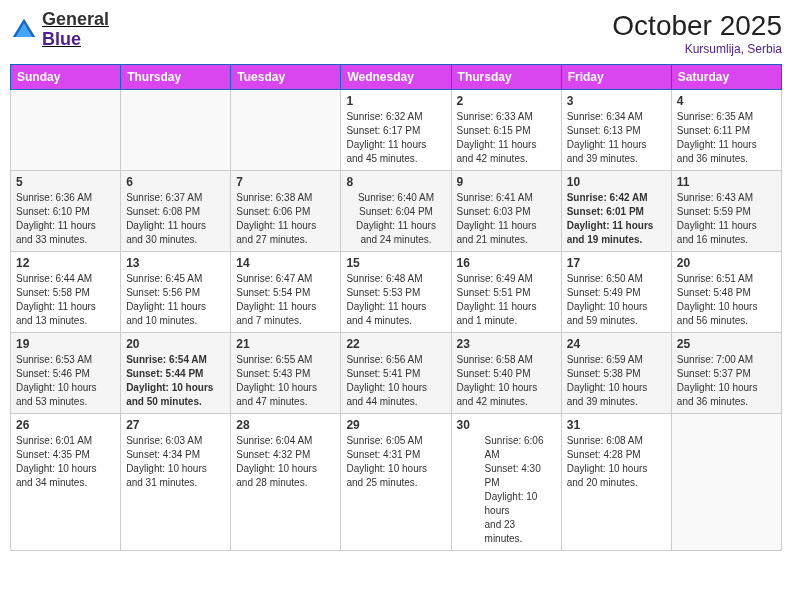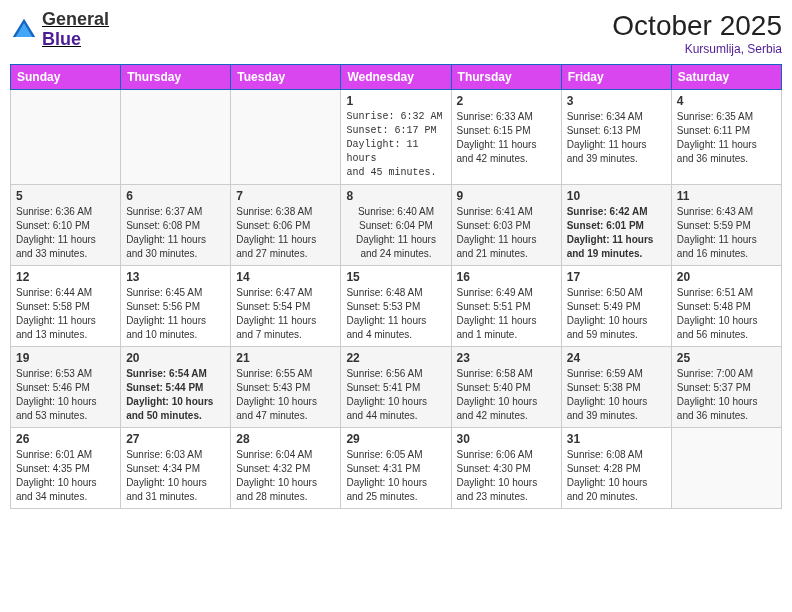--- a/index.html
+++ b/index.html
@@ -128,21 +128,21 @@
         <th>Saturday</th>
       </tr>
     </thead>
     <tbody id="calendar-body">
     <tr>
           <td class="empty"></td>
           <td class="empty"></td>
           <td class="empty"></td>
           <td>
             <span class="day-number">1</span>
-            <div class="day-info" style="white-space: pre-line; font-family: Liberation Mono, monospace;">Sunrise: 6:32 AM
+            <div class="day-info" style="white-space: pre-line;">Sunrise: 6:32 AM
 Sunset: 6:17 PM
 Daylight: 11 hours
 and 45 minutes.</div>
           </td>
           <td>
             <span class="day-number">2</span>
             <div class="day-info" style="white-space: pre-line;">Sunrise: 6:33 AM
 Sunset: 6:15 PM
 Daylight: 11 hours
 and 42 minutes.</div>
@@ -339,21 +339,21 @@
           </td>
           <td>
             <span class="day-number">29</span>
             <div class="day-info" style="white-space: pre-line;">Sunrise: 6:05 AM
 Sunset: 4:31 PM
 Daylight: 10 hours
 and 25 minutes.</div>
           </td>
           <td>
             <span class="day-number">30</span>
-            <div class="day-info" style="white-space: pre-line;">Sunrise: 6:06 AM
+            <div class="day-info" style="white-space: pre-line; margin-left: 28px;">Sunrise: 6:06 AM
 Sunset: 4:30 PM
 Daylight: 10 hours
 and 23 minutes.</div>
           </td>
           <td>
             <span class="day-number">31</span>
             <div class="day-info" style="white-space: pre-line;">Sunrise: 6:08 AM
 Sunset: 4:28 PM
 Daylight: 10 hours
 and 20 minutes.</div>

